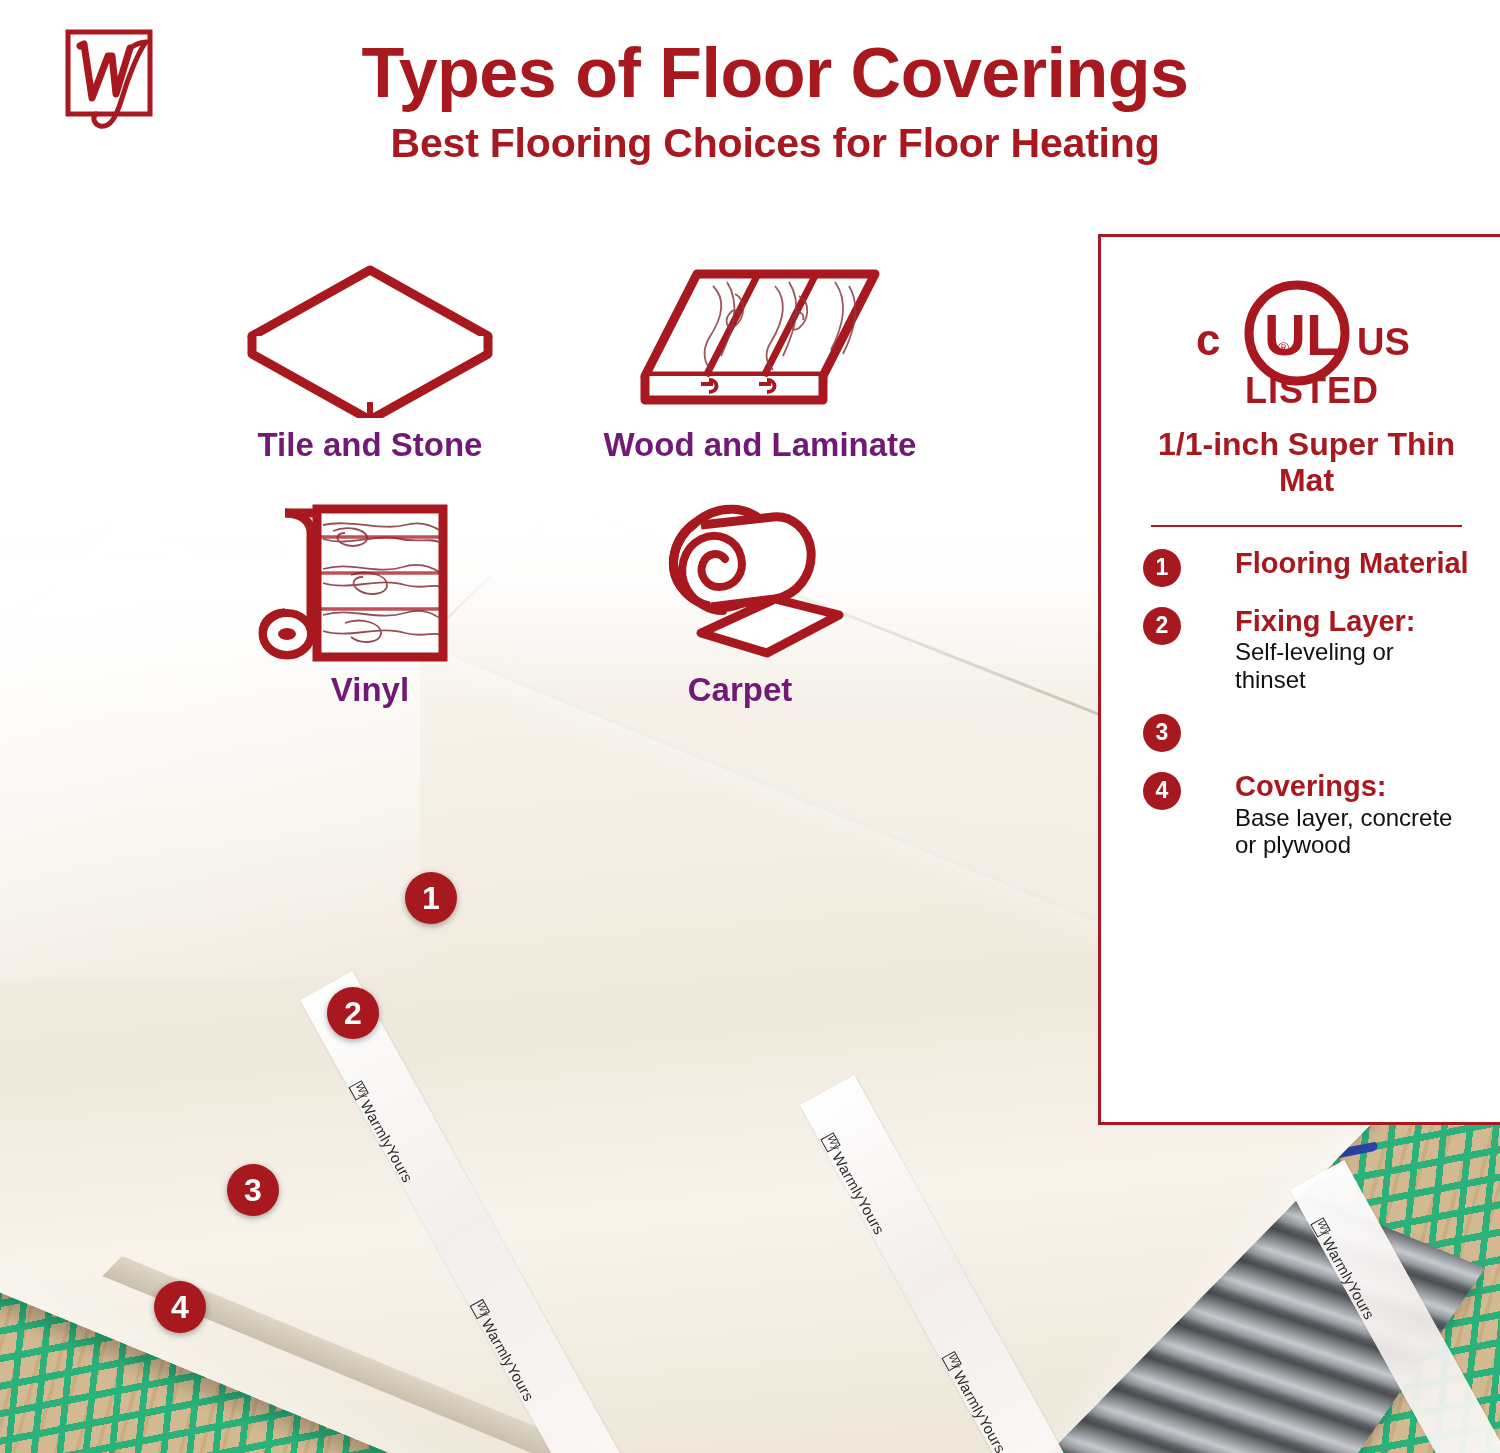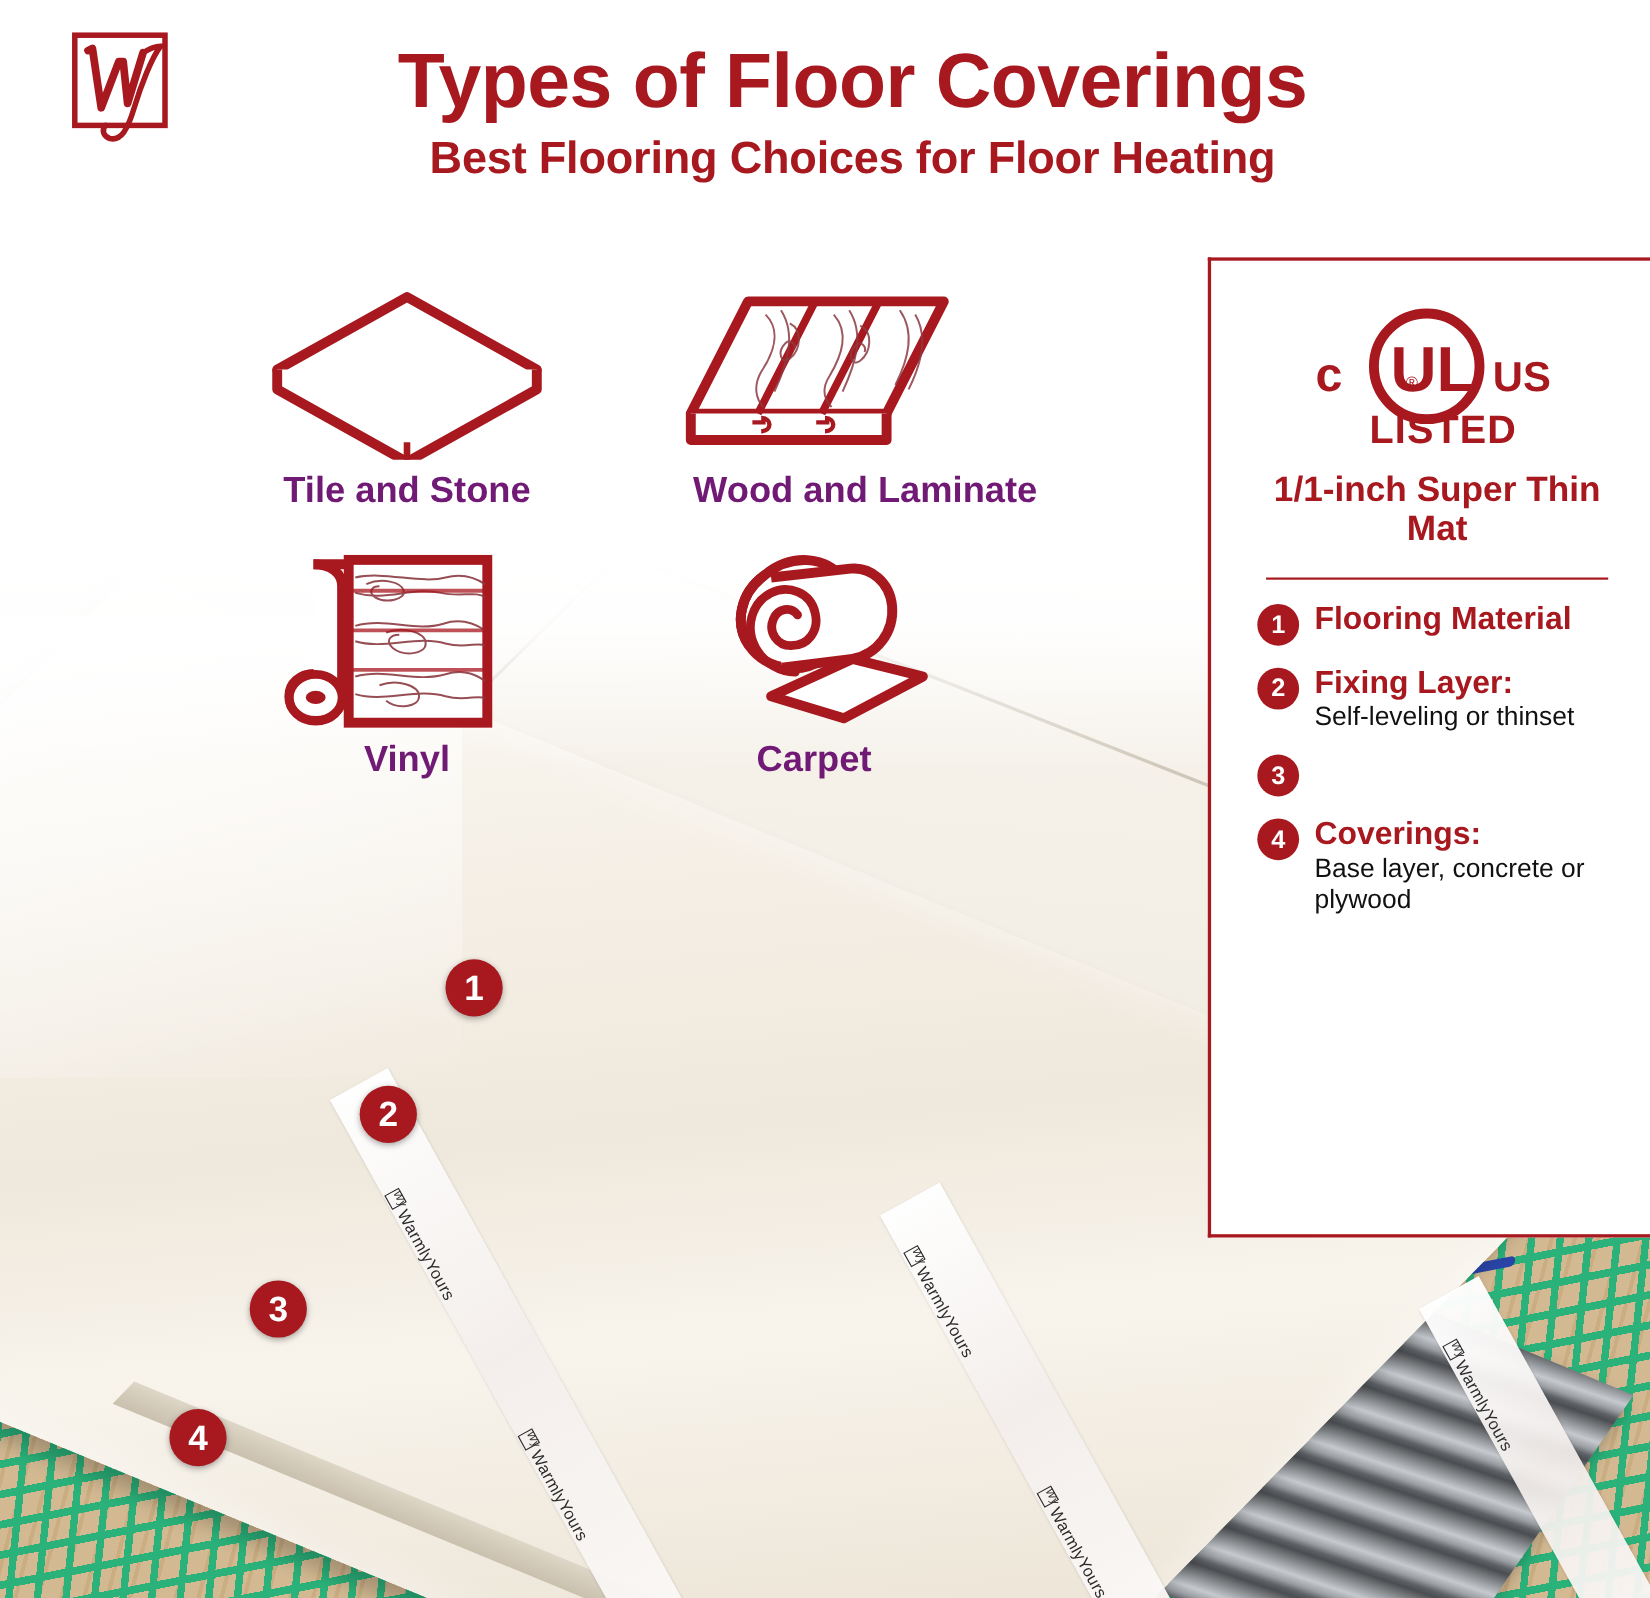--- a/index.html
+++ b/index.html
@@ -232,21 +232,21 @@
     width: 38px; height: 38px;
     border-radius: 50%;
     background: #A8181F;
     color: #ffffff;
     font-size: 23px;
     font-weight: bold;
     display: flex; align-items: center; justify-content: center;
     margin-right: 14px;
     margin-top: 2px;
   }
-  .legend-text { line-height: 1.16; }
+  .legend-text { line-height: 1.16; margin-left: 40px; }
   .legend-title {
     color: #A8181F;
     font-size: 29px;
     font-weight: bold;
     display: block;
   }
   .legend-desc {
     color: #111111;
     font-size: 24px;
     display: block;
@@ -344,21 +344,21 @@
     <div class="icon-wrap">
       <svg width="260" height="160" viewBox="0 0 260 160">
         <polygon points="130,12 248,78 130,144 12,78" fill="#ffffff" stroke="#A8181F" stroke-width="9" stroke-linejoin="round"></polygon>
         <path d="M12,78 L12,96 L130,162 L248,96 L248,78" fill="#ffffff" stroke="#A8181F" stroke-width="9" stroke-linejoin="round"></path>
         <path d="M130,144 L130,162" fill="none" stroke="#A8181F" stroke-width="6"></path>
       </svg>
     </div>
     <div class="type-label">Tile and Stone</div>
   </div>
 
-  <div class="type-cell" style="left:543px; top:0; width:400px;text-align:right;">
+  <div class="type-cell" style="left:560px; top:0; width:400px;">
     <div class="icon-wrap">
       <svg width="250" height="155" viewBox="0 0 250 155">
         <polygon points="62,14 240,14 188,116 10,116" fill="#ffffff" stroke="#A8181F" stroke-width="9" stroke-linejoin="round"></polygon>
         <path d="M10,116 L10,140 L188,140 L188,116" fill="#ffffff" stroke="#A8181F" stroke-width="9" stroke-linejoin="round"></path>
         <path d="M123,14 L71,116 M181,14 L129,116" stroke="#A8181F" stroke-width="7" fill="none"></path>
         <g stroke="#8B3B42" stroke-width="1.8" fill="none" opacity=".85">
           <path d="M78,26 C92,40 86,60 74,78 C66,92 70,104 76,110"></path>
           <path d="M92,22 C106,44 98,70 86,96"></path>
           <path d="M100,34 C112,40 110,58 100,66 C92,72 88,60 96,52 C100,48 106,52 104,58"></path>
           <path d="M140,26 C154,42 148,62 136,82 C128,94 132,104 138,110"></path>

